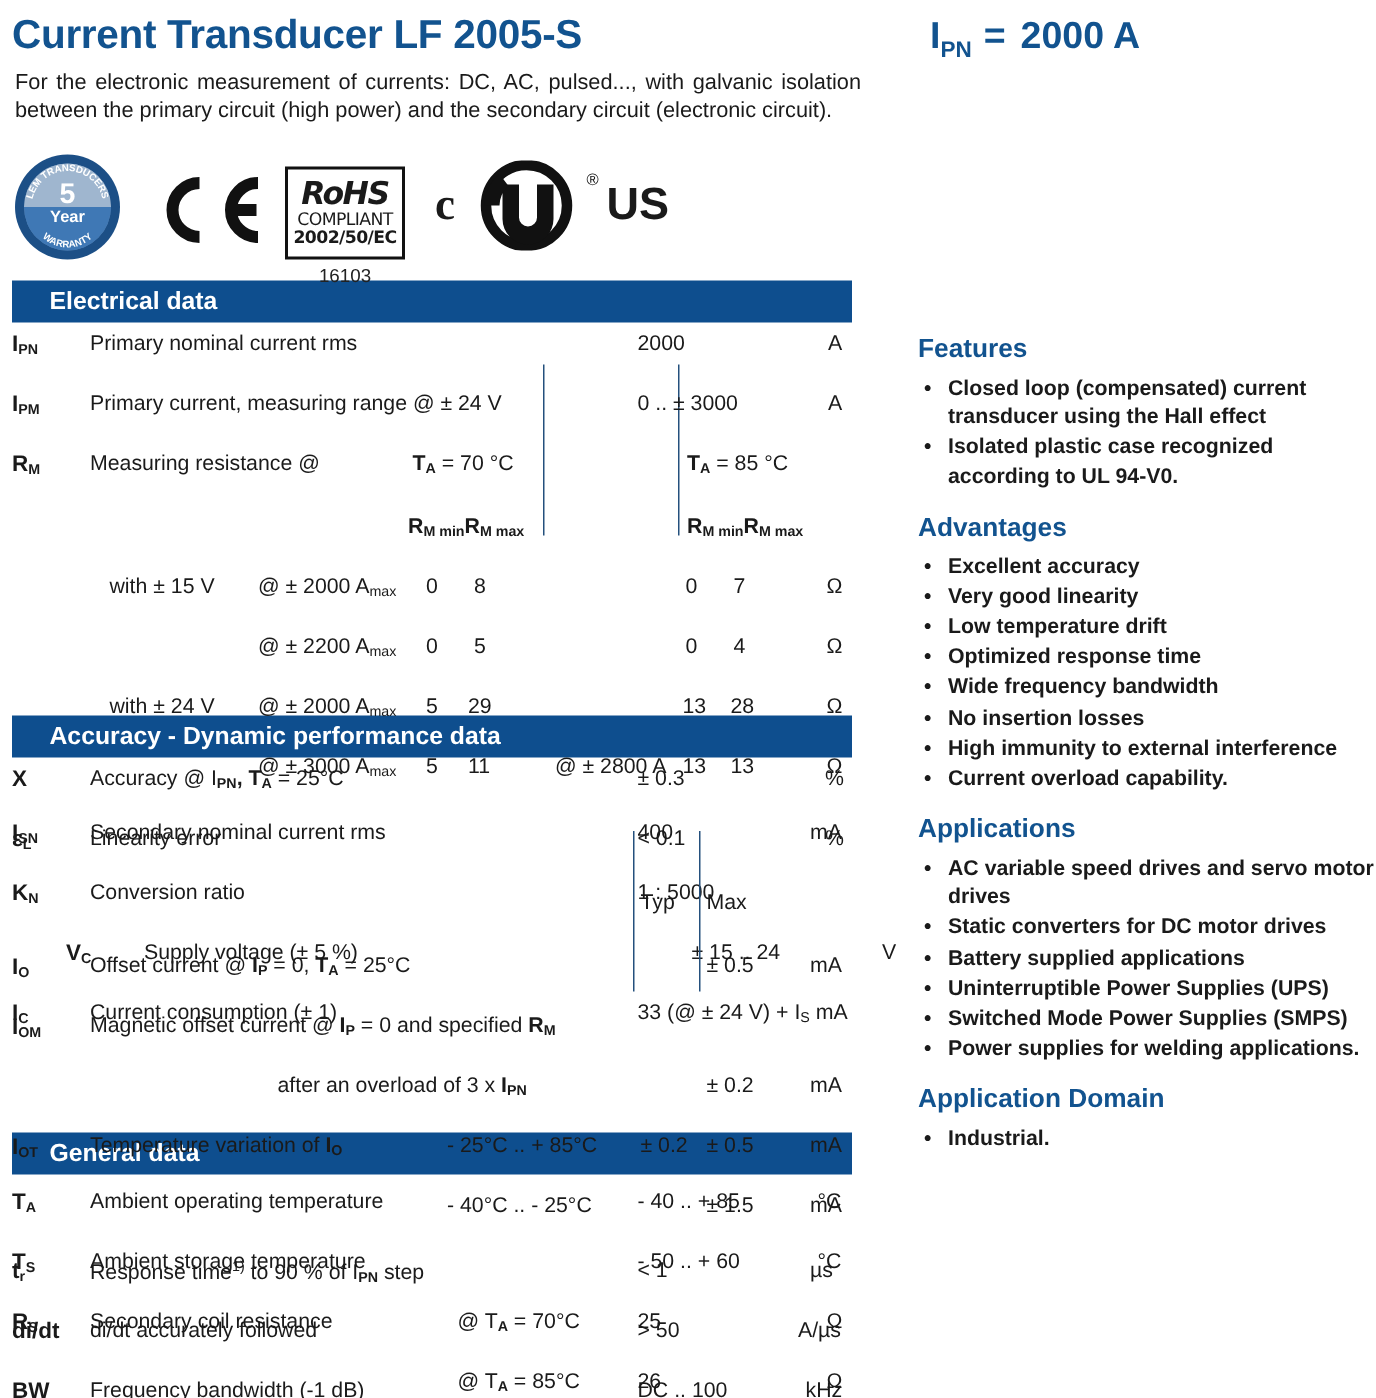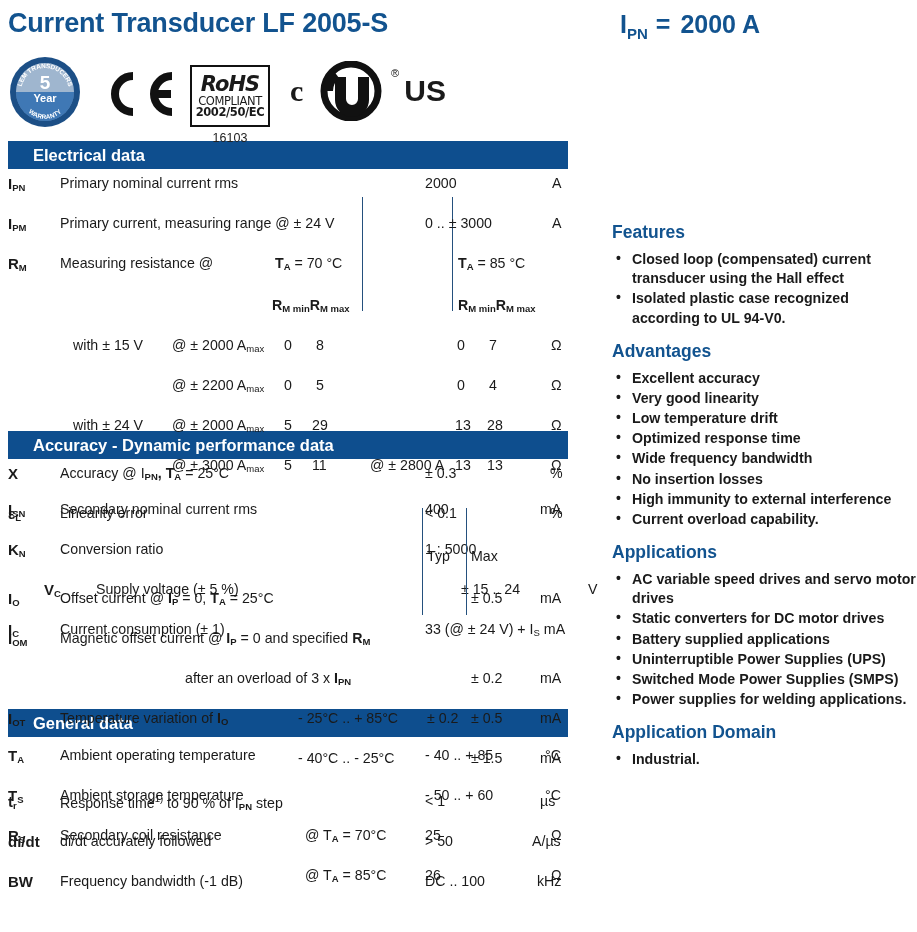--- a/index.html
+++ b/index.html
@@ -106,20 +106,21 @@
   .rblock { padding-left:0; }
 </style>
 </head>
 <body>
 
 <div class="page">
 
   <div class="col-left">
 
     <div class="title">Current Transducer LF 2005-S</div>
+    <div class="subtitle">For the electronic measurement of currents: DC, AC, pulsed..., with galvanic isolation between the primary circuit (high power) and the secondary circuit (electronic circuit).</div>
 
     <div class="logos">
 
       <div class="logo warranty">
         <svg width="74" height="74" viewBox="0 0 74 74">
           <circle cx="37" cy="37" r="35" fill="#1c4f86"></circle>
           <circle cx="37" cy="37" r="29" fill="#5d82ad"></circle>
           <path d="M8 37a29 29 0 0 1 58 0z" fill="#9fb6cf"></path>
           <path d="M8 37a29 29 0 0 0 58 0z" fill="#3f78b5"></path>
           <text x="37" y="34" font-family="Liberation Sans, sans-serif" font-size="19" font-weight="bold" fill="#ffffff" text-anchor="middle">5</text>

